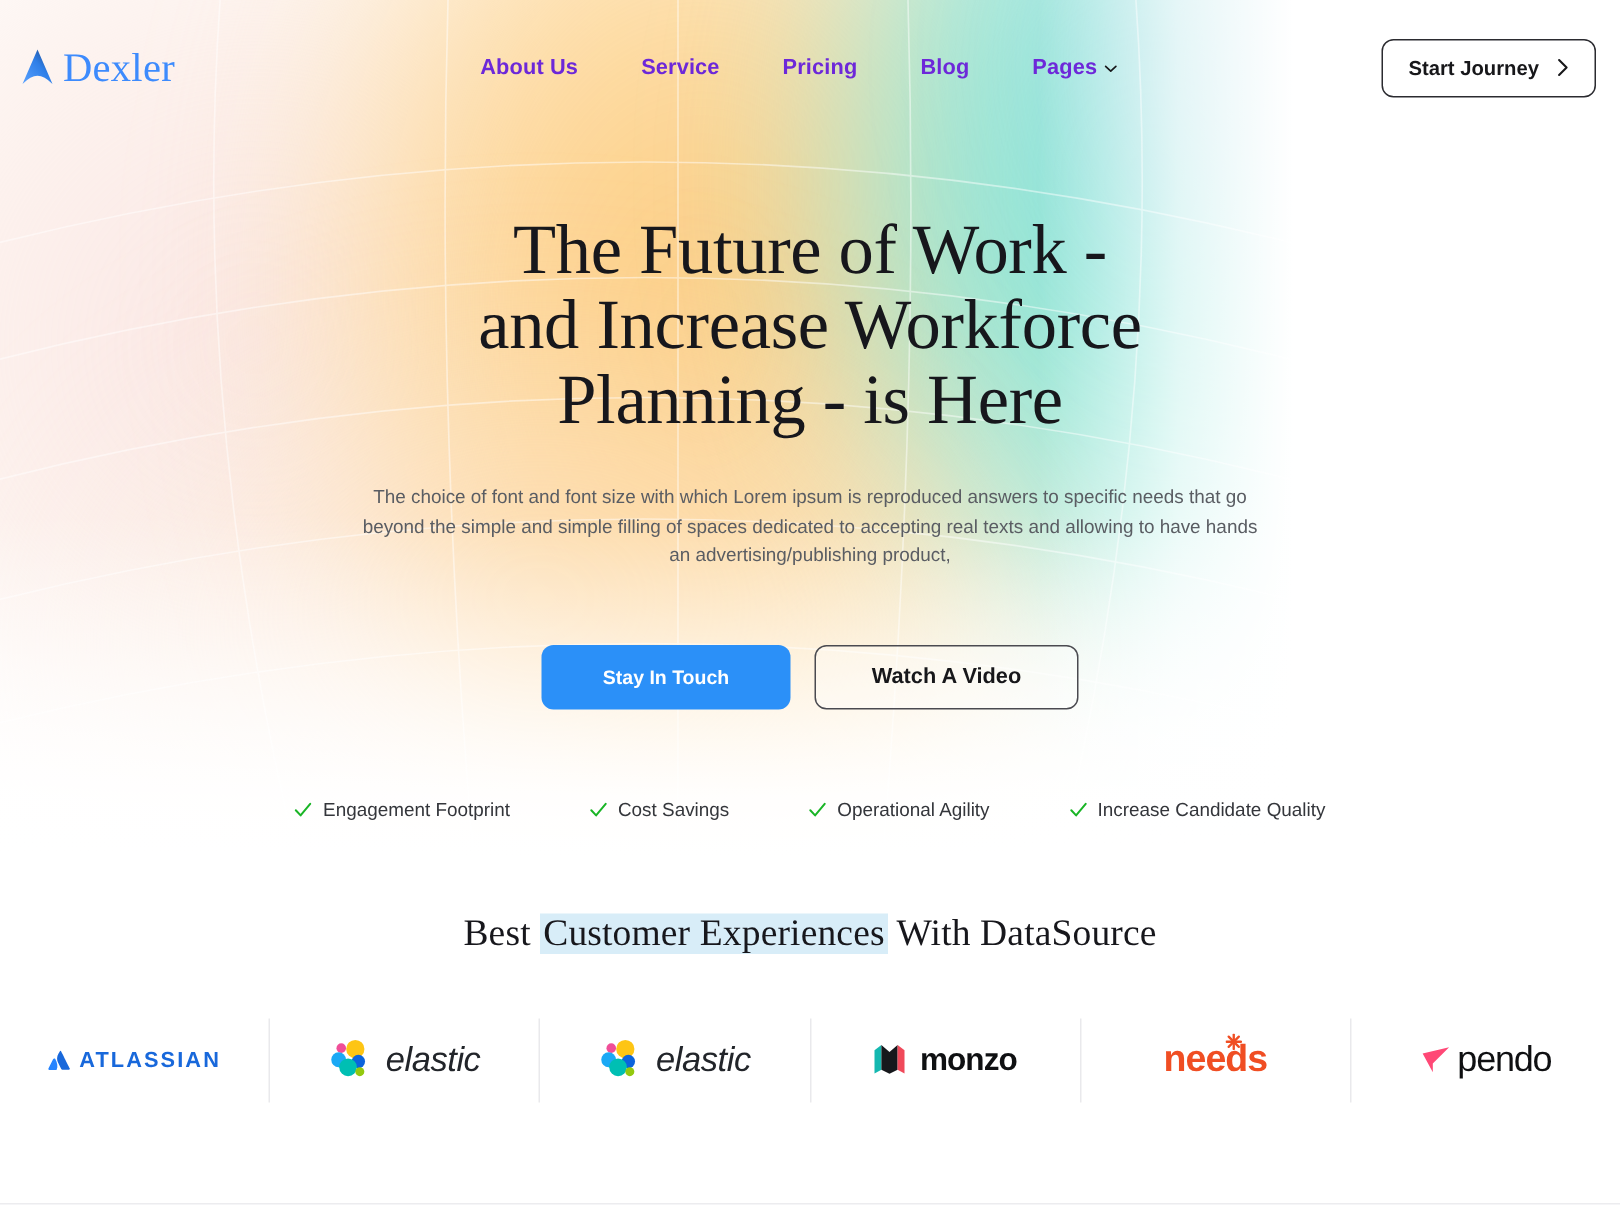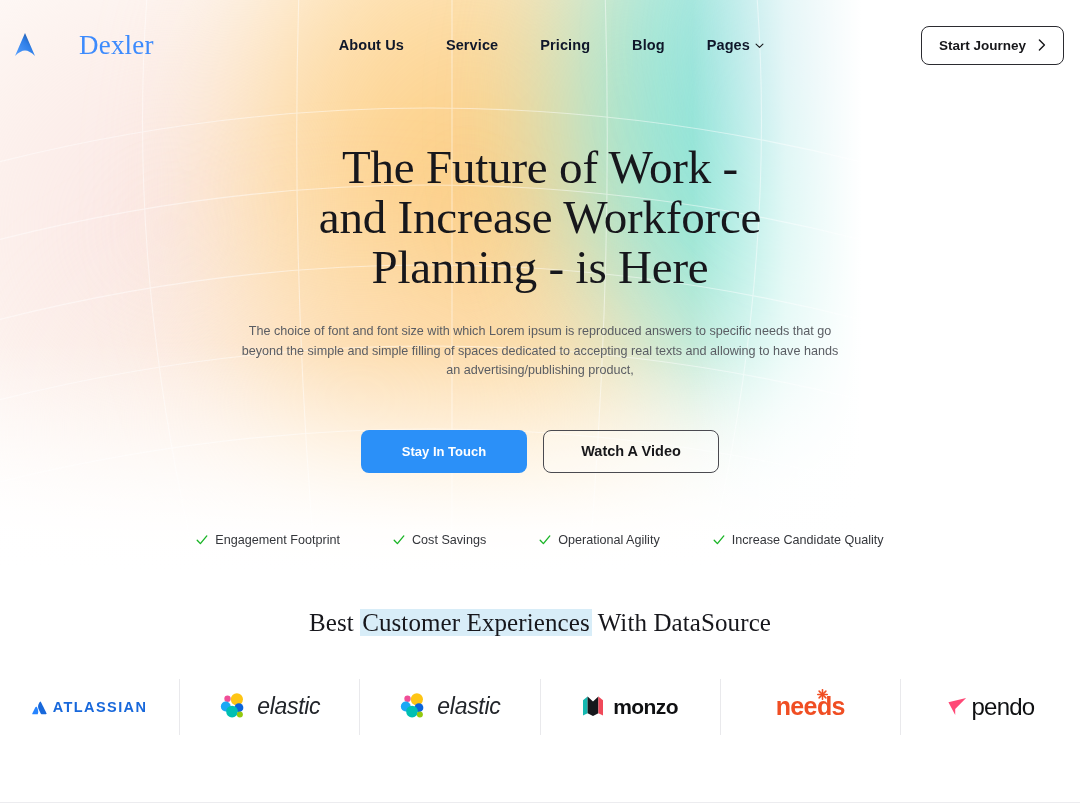--- a/index.html
+++ b/index.html
@@ -129,35 +129,34 @@
     cursor: pointer;
     flex: 0 0 auto;
   }
   .brand-mark { width: 22px; height: 26px; display: block; }
   .brand-name {
     font-family: "Liberation Serif", serif;
     font-size: 27px;
     letter-spacing: 0.2px;
     color: #3d8bfd;
     line-height: 1;
-    margin-left: 37px;
   }
 
   .nav {
     flex: 1 1 auto;
     display: flex;
     align-items: center;
     justify-content: center;
     gap: 42px;
     margin-left: 28px;
   }
   .nav-item {
     font-size: 14.5px;
     font-weight: 600;
-    color: #0f172a;
+    color: #6d28d9;
     cursor: pointer;
     display: inline-flex;
     align-items: center;
     gap: 5px;
     white-space: nowrap;
     letter-spacing: 0.1px;
     justify-content: center;
   }
   .chev-down {
     width: 9px; height: 6px; display: inline-block;
@@ -287,21 +286,21 @@
     flex: 1 1 0;
     height: 56px;
     display: flex;
     align-items: center;
     justify-content: center;
     border-right: 1px solid #e9e9ec;
   }
   .logo-cell:last-child { border-right: none; }
 
   .logo-atlassian {
-    display: inline-flex; align-items: flex-end; gap: 6px;
+    display: inline-flex; align-items: center; gap: 6px;
     color: #1868db; font-weight: 800; font-size: 14.5px;
     letter-spacing: 1.4px;
   }
   .logo-elastic {
     display: inline-flex; align-items: center; gap: 9px;
     color: #22252a; font-size: 23px; letter-spacing: -0.3px; font-style: italic;
   }
   .logo-monzo {
     display: inline-flex; align-items: flex-start; gap: 9px;
     color: #0f1012; font-weight: 800; font-size: 21px; letter-spacing: -0.6px;

